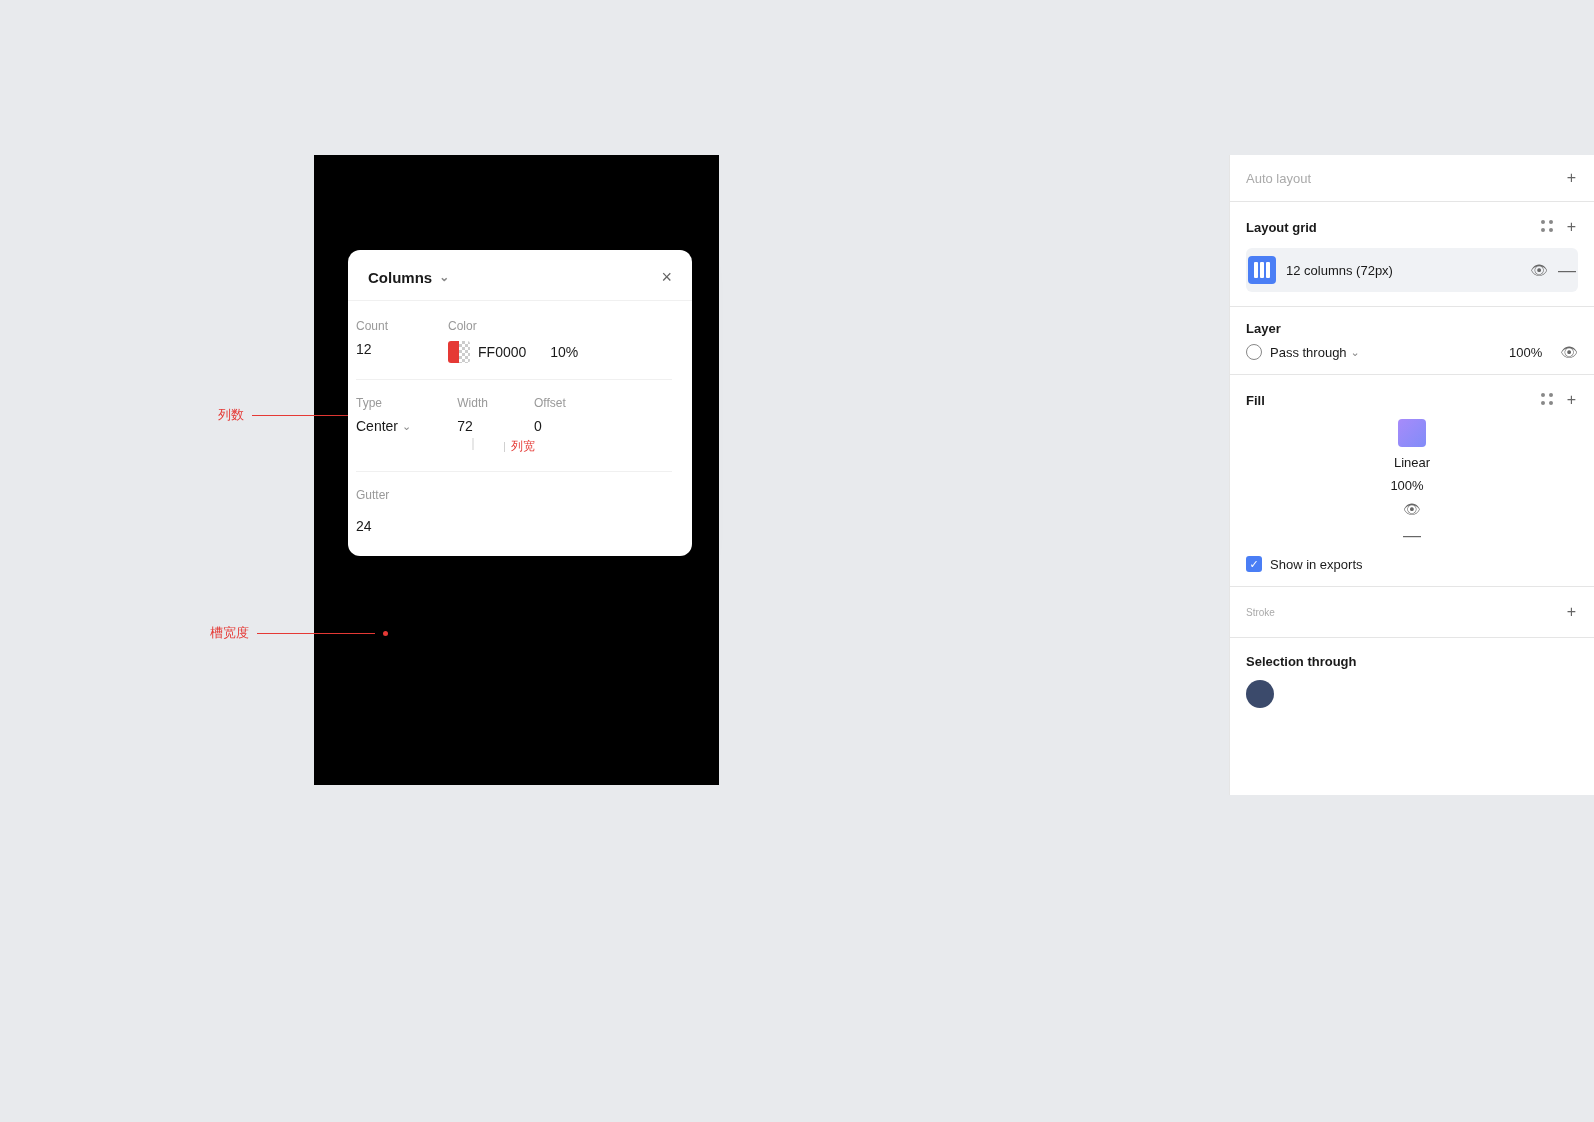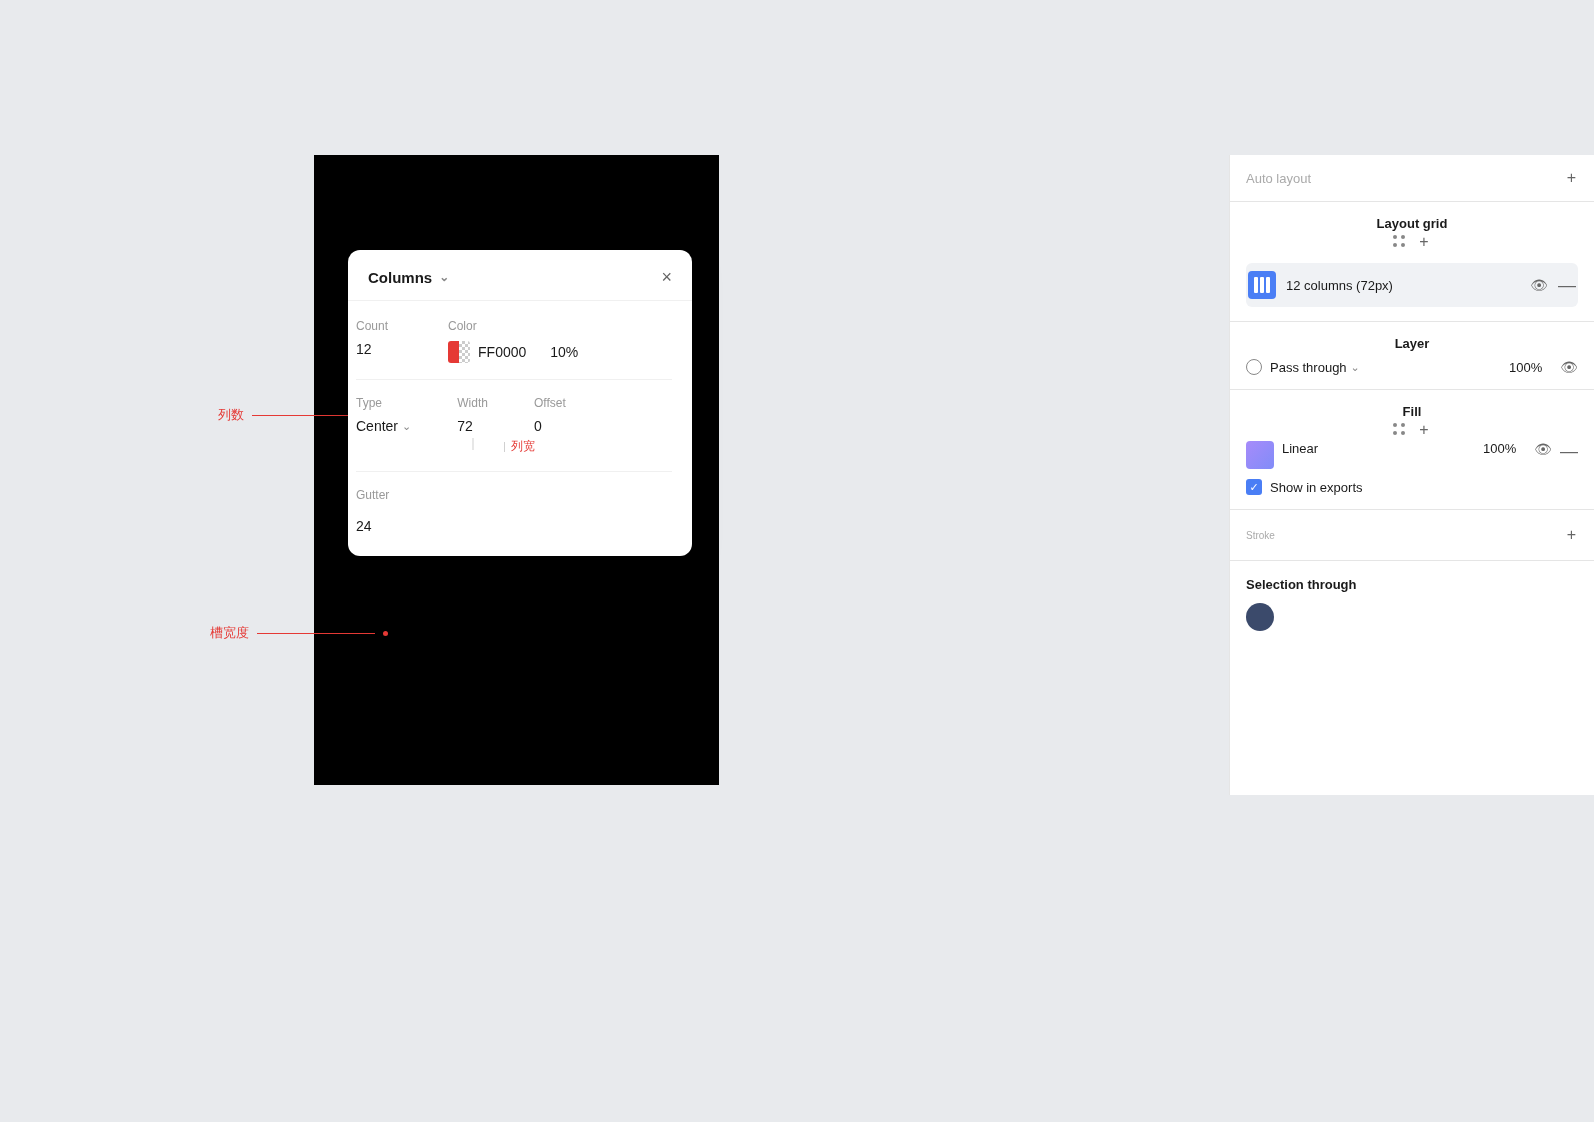--- a/index.html
+++ b/index.html
@@ -35,21 +35,20 @@
 
     .panel-section {
       border-bottom: 1px solid #e5e5e5;
       padding: 14px 16px;
     }
 
     .panel-section-header {
       display: flex;
       align-items: center;
       justify-content: space-between;
-      flex-direction: column;
     }
 
     .panel-section-title {
       font-size: 13px;
       font-weight: 600;
       color: #1a1a1a;
     }
 
     .panel-top-fade {
       padding: 12px 16px;
@@ -157,22 +156,24 @@
 
     .layer-opacity {
       font-size: 13px;
       color: #1a1a1a;
       margin-right: 10px;
     }
 
     
     .fill-row {
       display: flex;
-      align-items: flex-start;
+      align-items: center;
+      margin-top: 8px;
       gap: 8px;
+      flex-direction: column;
     }
 
     .fill-swatch {
       width: 28px;
       height: 28px;
       border-radius: 4px;
       background: linear-gradient(135deg, #a78bfa, #818cf8);
       flex-shrink: 0;
     }
 

